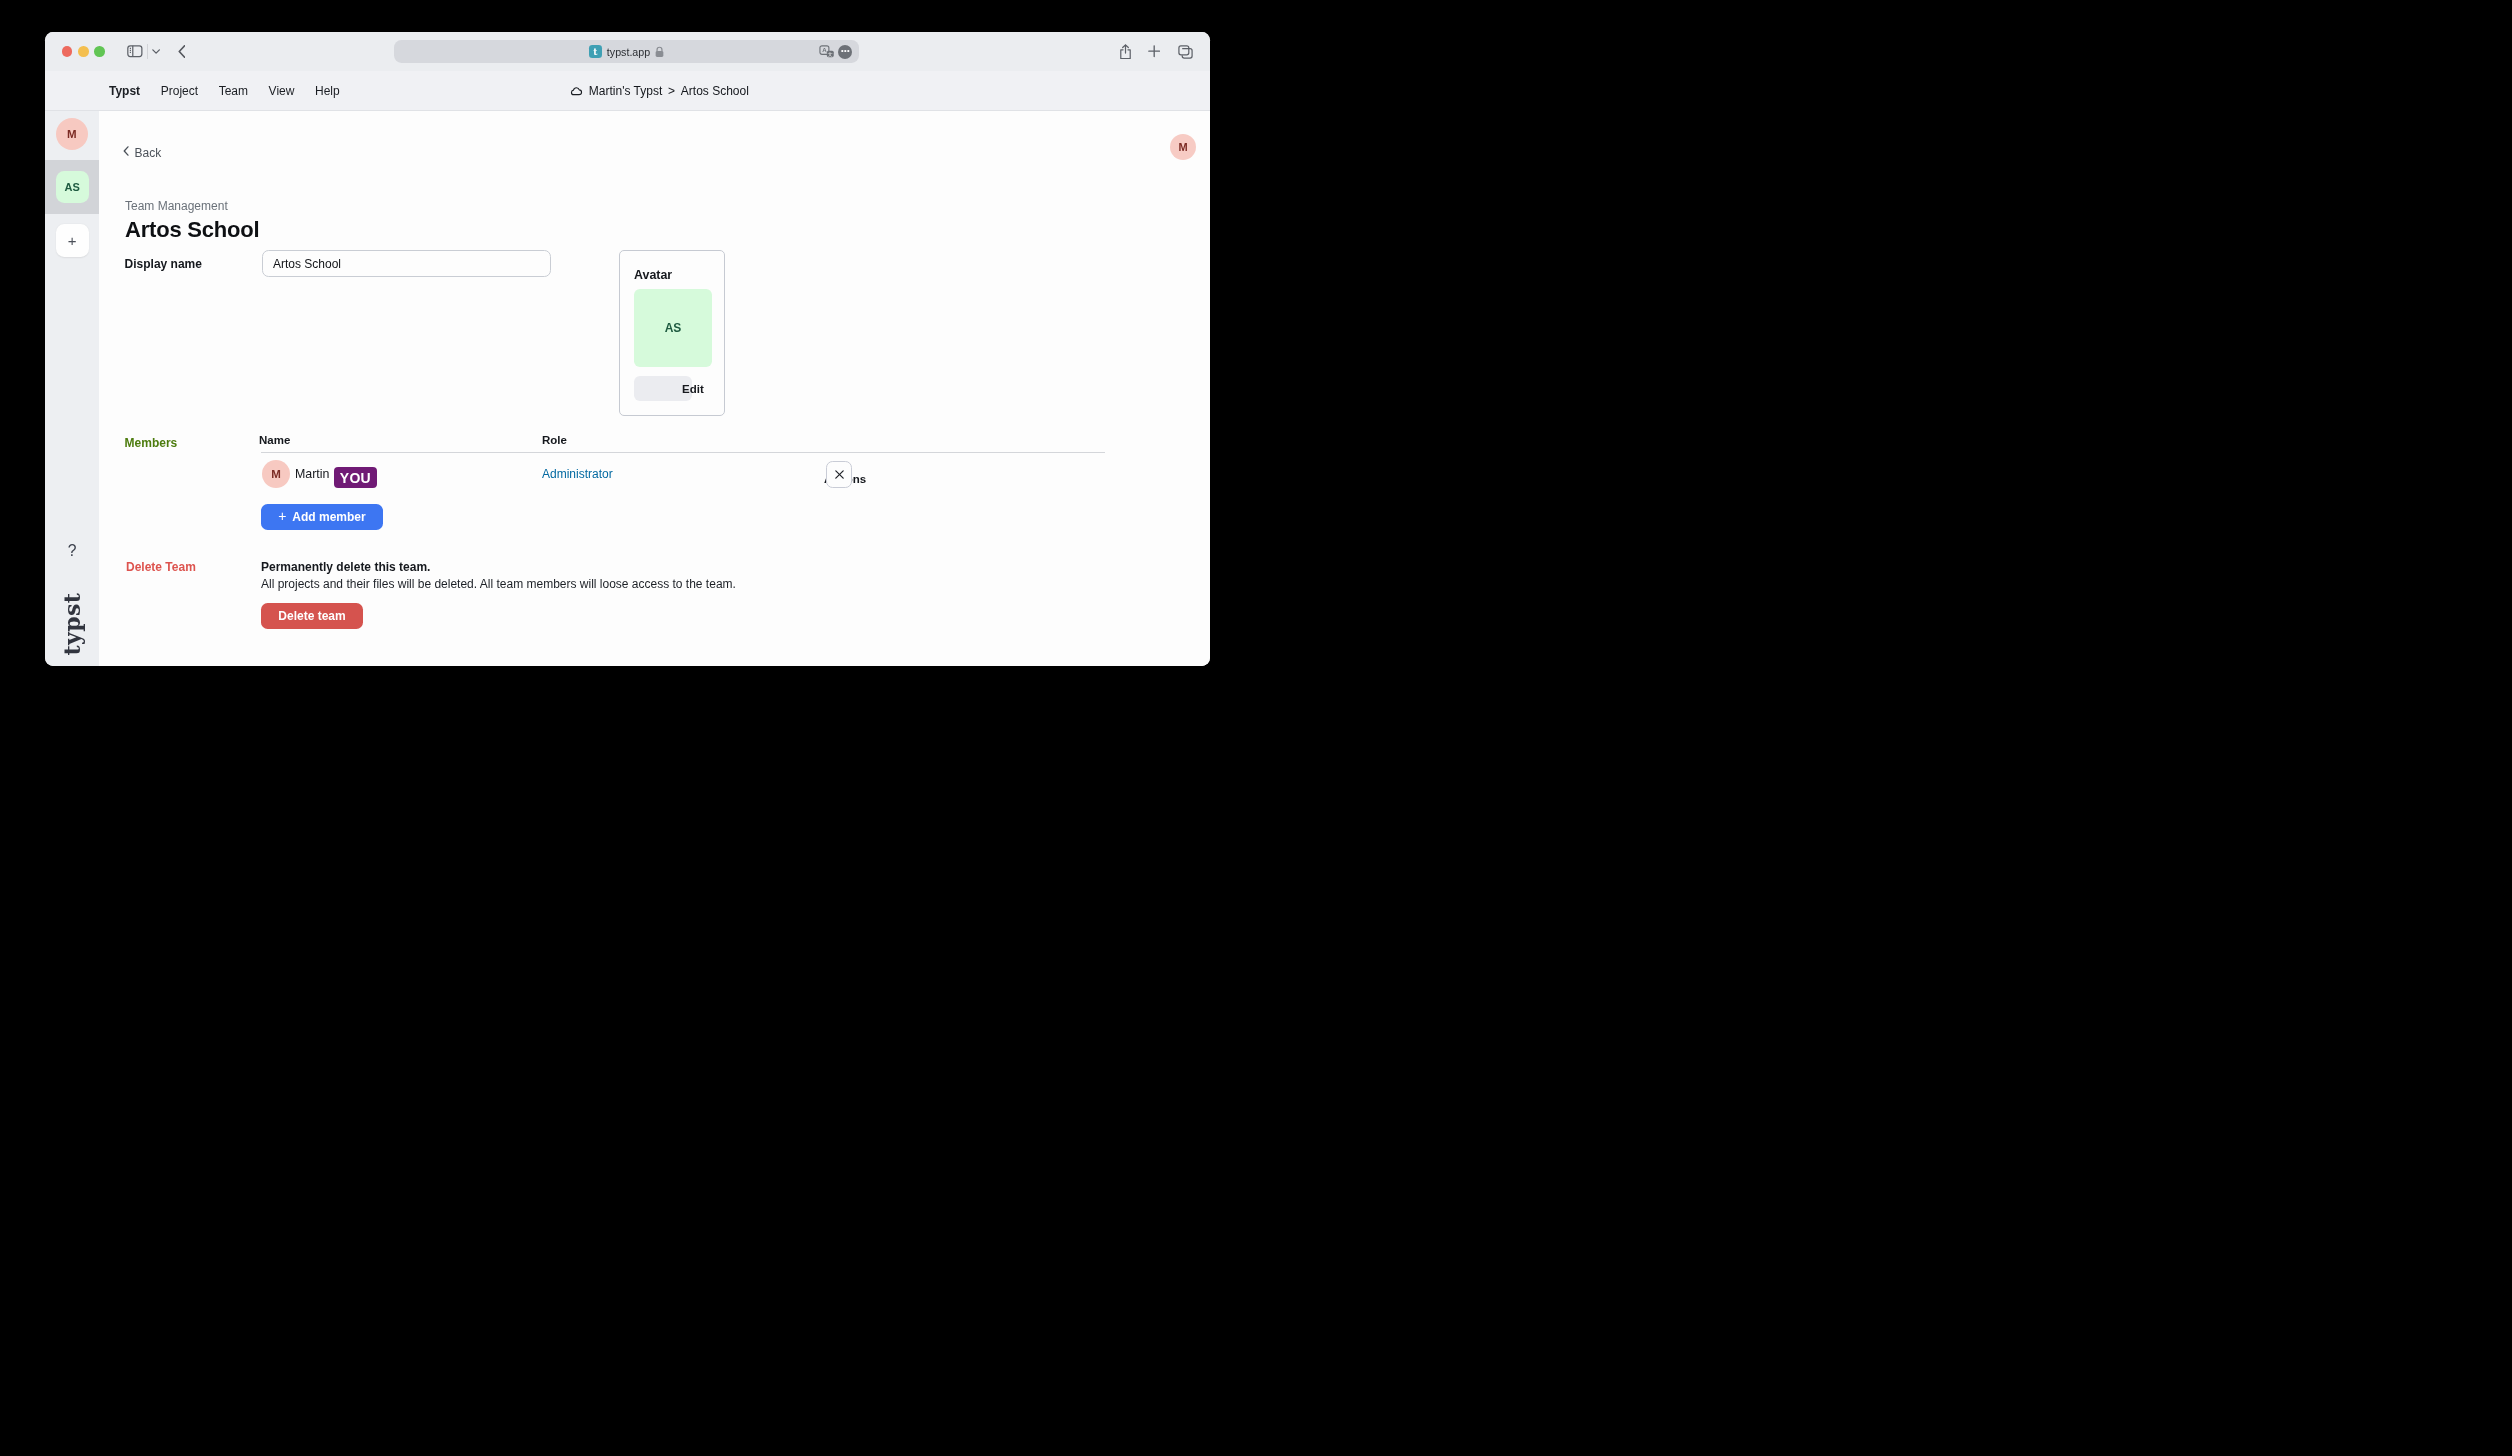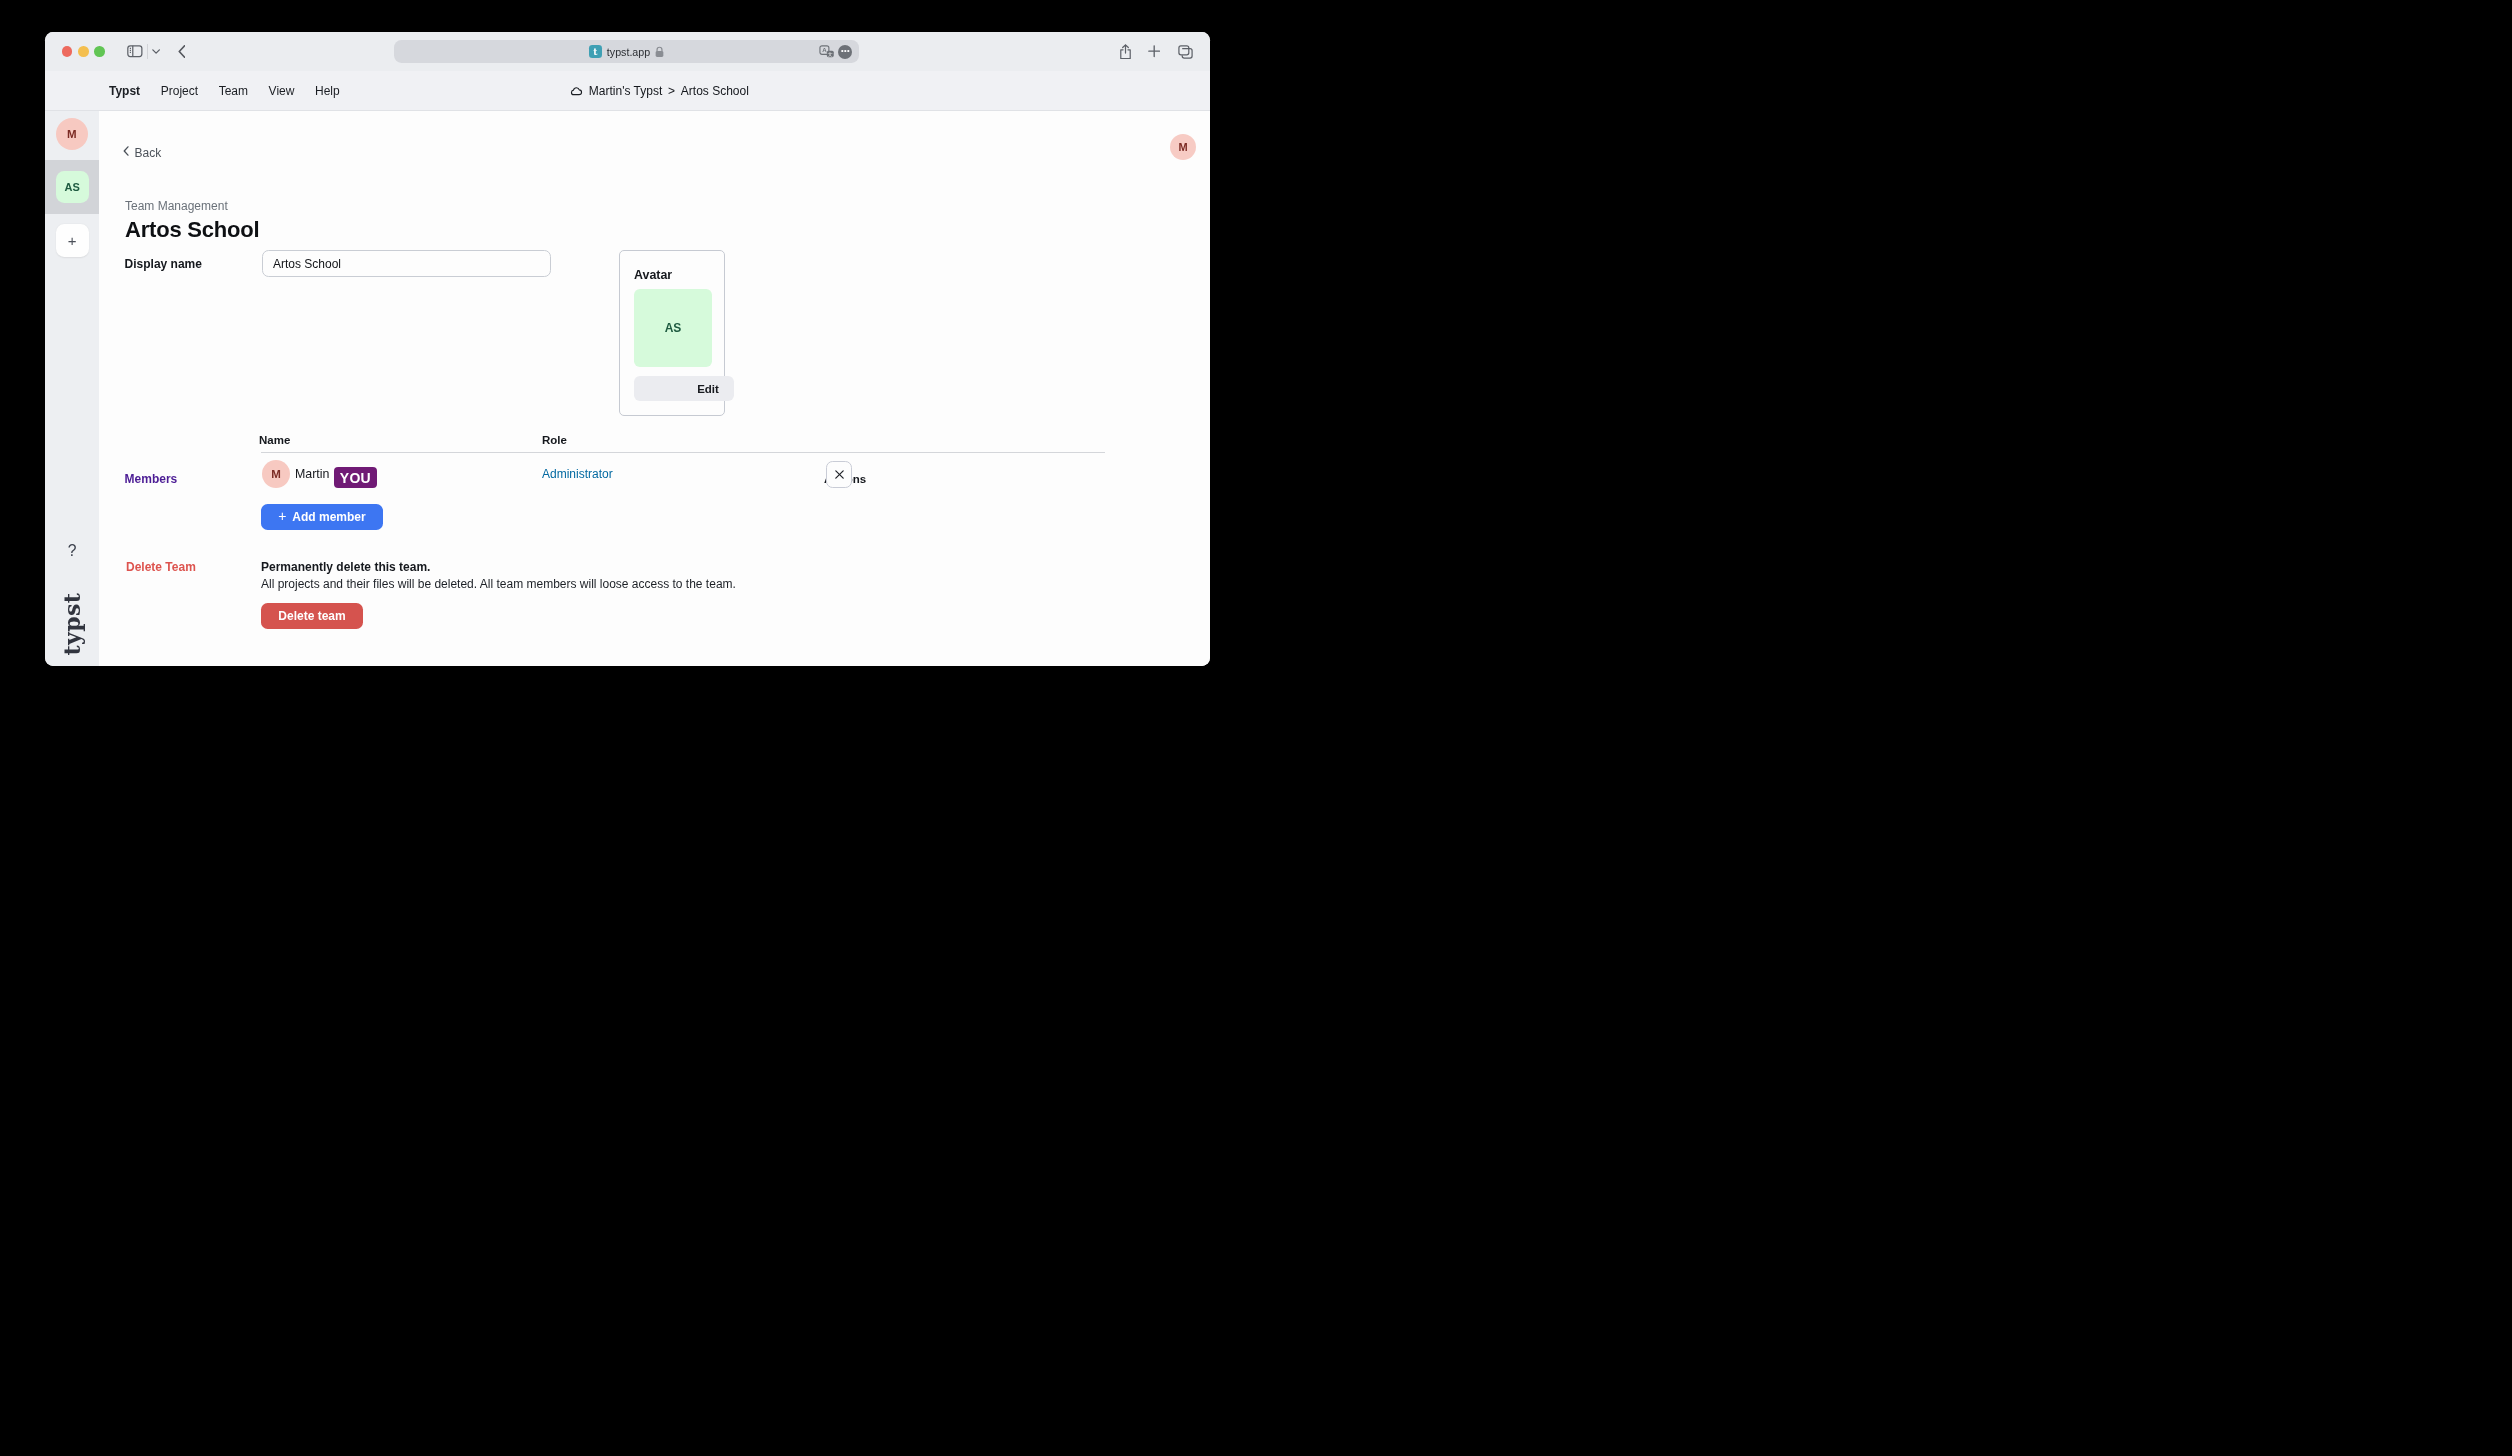--- a/index.html
+++ b/index.html
@@ -76,25 +76,25 @@
   .name-input { position:absolute; left:163px; top:139px; width:289px; height:27px;
     border:0.8px solid #c9cdd4; border-radius:6.6px; background:#fdfdfd; padding:0 10px;
     font-family:"Liberation Sans", sans-serif; font-size:12px; color:#111317; }
 
   .avatar-card { position:absolute; left:520px; top:139px; width:106px; height:166px;
     border:0.8px solid #c6cad2; border-radius:5px; background:#fdfdfd; }
   .avatar-card-title { position:absolute; left:14px; top:16.5px; font-size:12.4px; font-weight:bold; color:#15181d; }
   .avatar-tile { position:absolute; left:14px; top:38px; width:78px; height:78px; border-radius:5.8px;
     background:#d6fadb; color:#1f5b41; font-weight:bold; font-size:12px;
     display:flex; align-items:center; justify-content:center; }
-  .edit-btn { position:absolute; left:14px; top:125px; width:100px; height:25px; border-radius:5.8px;
+  .edit-btn { position:absolute; left:14px; top:125px; width:58px; height:25px; border-radius:5.8px;
     background:#ebecf0; border:none; font-family:"Liberation Sans", sans-serif;
     font-size:11.5px; font-weight:bold; color:#17191e;padding-left:48px; }
 
-  .members-label { position:absolute; left:25.6px; top:325px; font-size:12px; font-weight:bold; color:#4c1d95;margin-top:36px; }
+  .members-label { position:absolute; left:25.6px; top:325px; font-size:12px; font-weight:bold; color:#4d7c0f; }
   .th { position:absolute; top:323px; font-size:11.5px; font-weight:bold; color:#15181d; }
   .th-name { left:160px;text-align:center; } .th-role { left:443px; } .th-actions { left:725px;margin-top:39px; }
   .table-divider { position:absolute; left:162px; top:341px; width:844px; height:0.8px; background:#d4d6da; }
 
   .row-avatar { position:absolute; left:163px; top:349px; width:28px; height:28px; border-radius:50%;
     background:#f7c9c1; color:#7c2b24; font-weight:bold; font-size:11.5px;
     display:flex; align-items:center; justify-content:center; }
   .row-name { position:absolute; left:196px; top:356px; font-size:12.4px; color:#15171c; }
   .you-badge { position:absolute; left:235px; top:356px; background:#701a75; color:#fff;
     font-size:14px; font-weight:bold; letter-spacing:0.3px; padding:2.5px 5.8px; border-radius:4.1px; }

